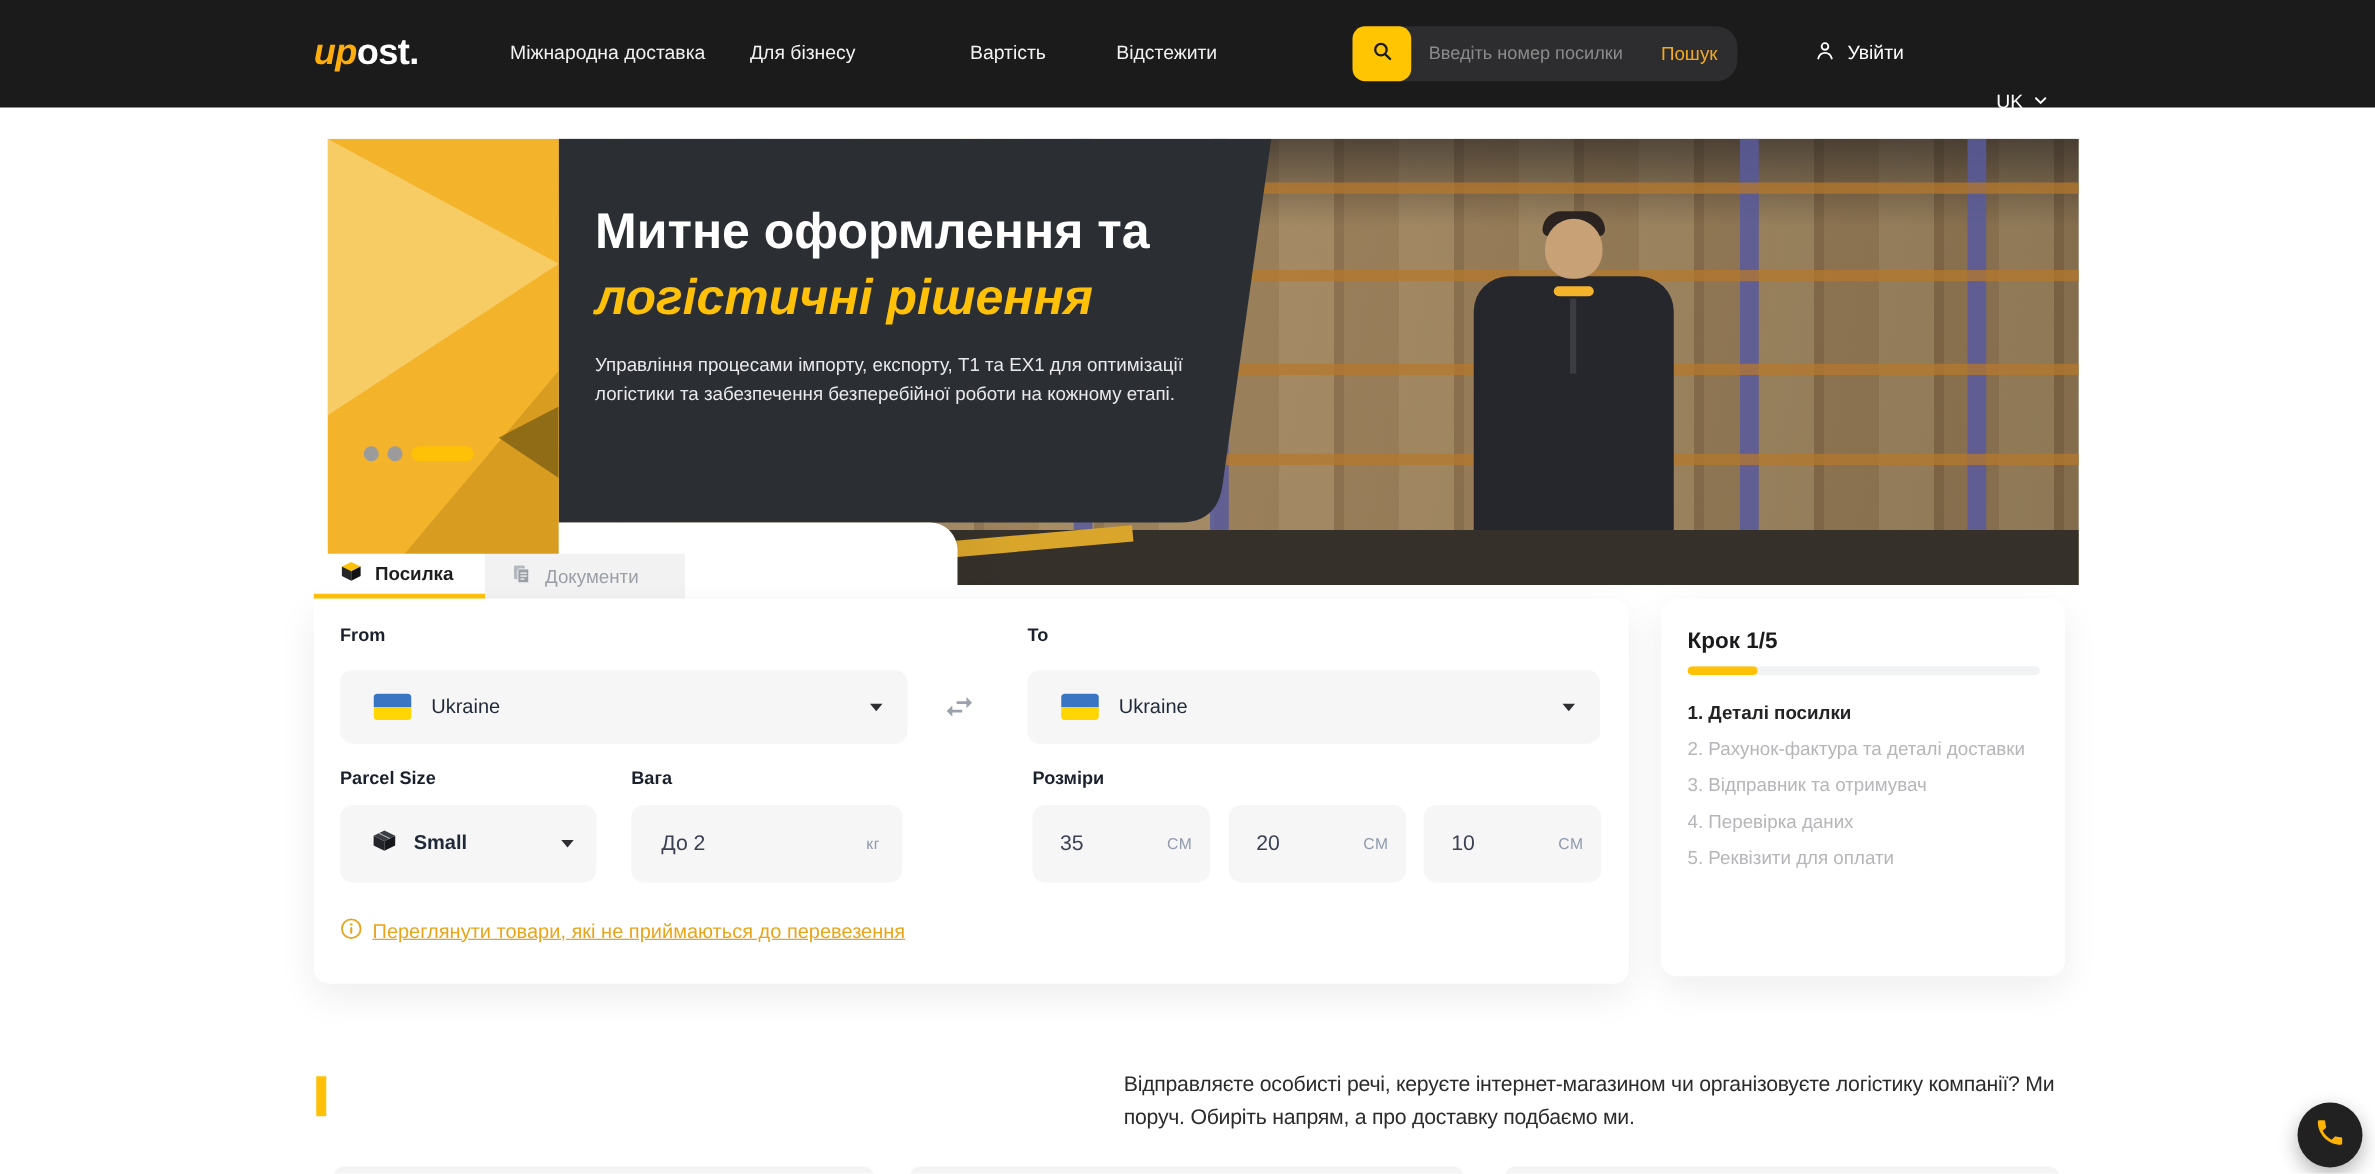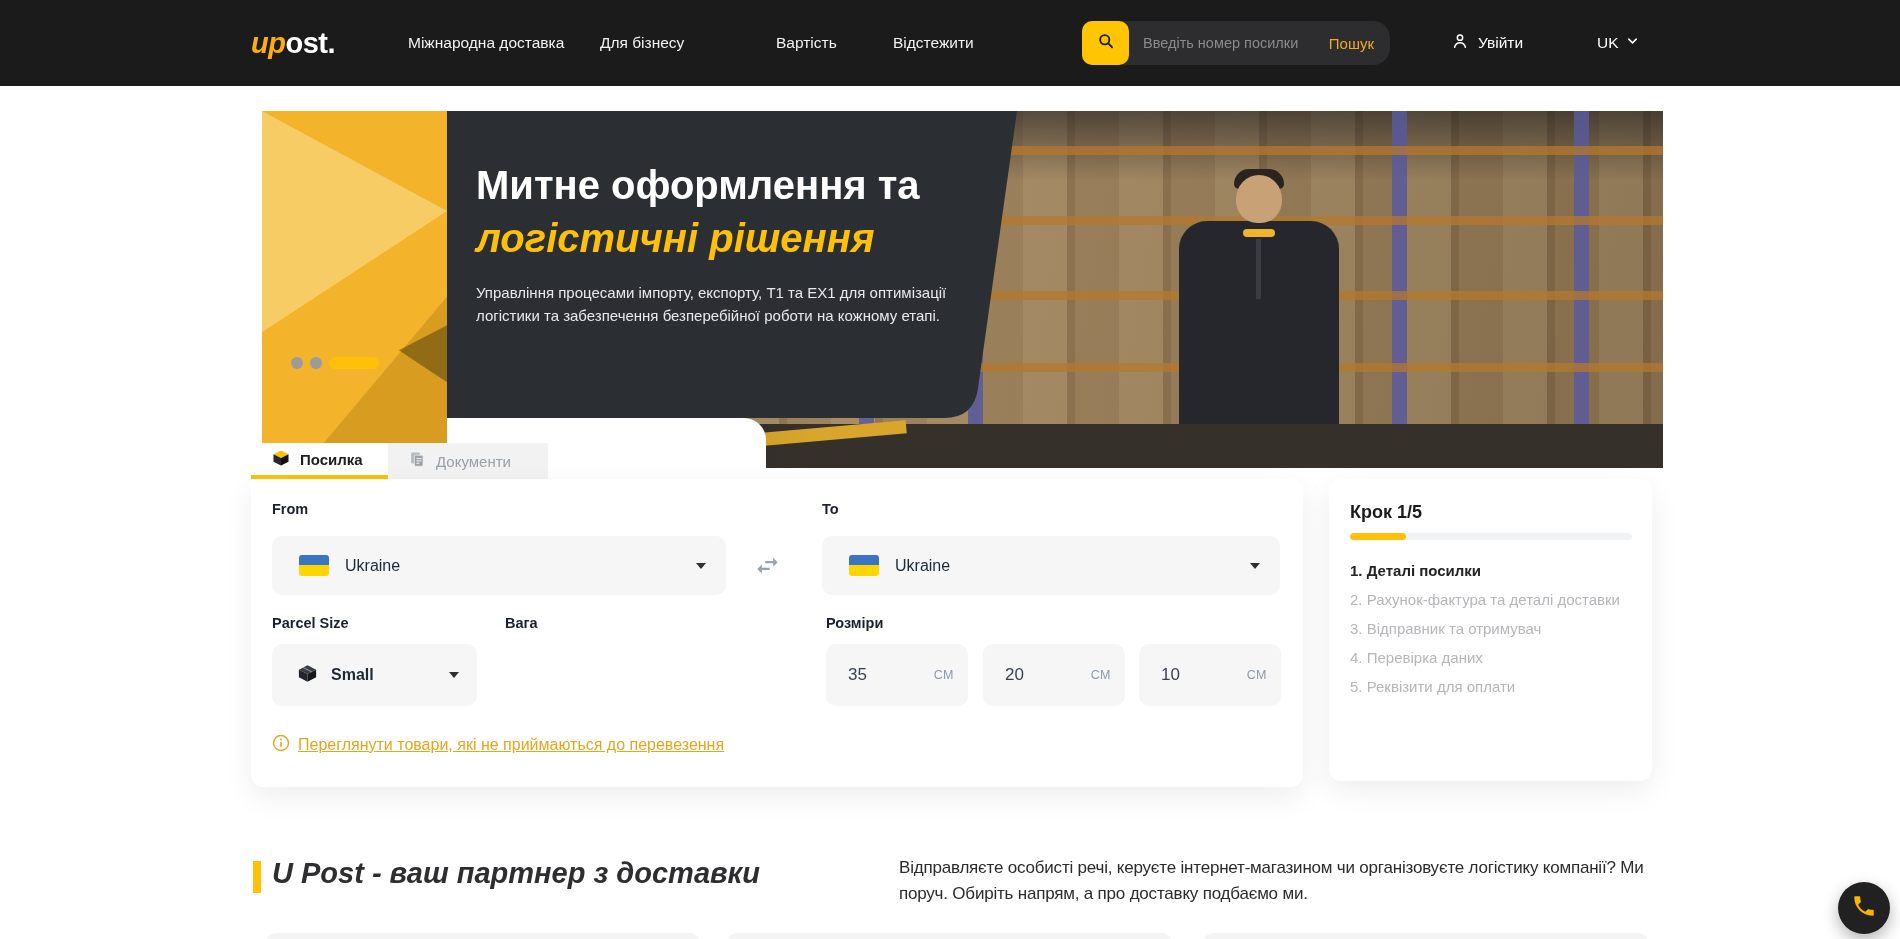--- a/index.html
+++ b/index.html
@@ -13,21 +13,21 @@
   .logo .accent { color:#ffad0a; font-style:italic; }
   .logo .rest { color:#ffffff; }
   .nav-item { color:#f2f2f2; font-size:15.5px; font-weight:500; text-decoration:none; cursor:pointer; }
   .nav-1 { left:408px; } .nav-2 { left:600px; } .nav-3 { left:776px; } .nav-4 { left:893px; }
   .search-wrap { left:1082px; width:308px; height:44px; background:#2d2d2f; border-radius:17px; display:flex; align-items:center; }
   .search-btn { width:47px; height:44px; background:#ffc402; border-radius:10px; display:flex; align-items:center; justify-content:center; cursor:pointer; flex:none; }
   .search-input { flex:1; min-width:0; background:transparent; border:none; outline:none; color:#cfcfcf; font-size:14.5px; padding:0 10px 0 14px; font-family:inherit; }
   .search-input::placeholder { color:#8b8b8b; }
   .search-go { color:#f2a922; font-size:15px; font-weight:500; padding-right:16px; cursor:pointer; white-space:nowrap; }
   .login { left:1450px; display:flex; align-items:center; gap:8px; color:#ffffff; font-size:15.5px; cursor:pointer; }
-  .lang { left:1597px; display:flex; align-items:flex-start; gap:6px; color:#ffffff; font-size:15.5px; cursor:pointer; }
+  .lang { left:1597px; display:flex; align-items:flex-start; gap:6px; color:#ffffff; font-size:15.5px; cursor:pointer;margin-top:40px; }
 
   
   .hero { position:absolute; left:262px; top:111px; width:1401px; height:357px; overflow:hidden; }
   .hero-photo { position:absolute; left:185px; right:0; top:0; bottom:0;
     background:
       linear-gradient(180deg, rgba(22,22,28,.55), rgba(22,22,28,0) 70px),
       repeating-linear-gradient(90deg, rgba(208,178,128,.45) 0 44px, rgba(158,126,84,.45) 44px 52px, rgba(186,153,106,.45) 52px 96px),
       linear-gradient(100deg, #97815f, #7a654a 55%, #564733); }
   .beam { position:absolute; left:0; right:0; height:9px; background:#b5782c; opacity:.75; }
   .upright { position:absolute; top:0; bottom:0; width:15px; background:#585a9e; opacity:.85; }
@@ -241,20 +241,24 @@
             <polygon points="3,8 12,12.5 12,20.5 3,16" fill="#23252a"></polygon>
             <polygon points="21,8 12,12.5 12,20.5 21,16" fill="#16171b"></polygon>
             <line x1="7.5" y1="5.8" x2="16.5" y2="10.3" stroke="#ffffff" stroke-width="0.9" opacity="0.6"></line>
           </svg>
       </span>
       <span class="field-text" style="font-weight:700;">Small</span>
       <span class="caret"></span>
     </div>
 
     <div class="f-label" style="left:254px; top:136px;">Вага</div>
+    <div class="field" style="left:254px; top:165px; width:217px; height:62px; padding:0 18px 0 24px;">
+      <input class="num-input" value="До 2" style="">
+      <span class="unit">кг</span>
+    </div>
 
     <div class="f-label" style="left:575px; top:136px;">Розміри</div>
     <div class="field" style="left:575px; top:165px; width:142px; height:62px; padding:0 14px 0 22px;">
       <input class="num-input" style="width: 48px;" value="35">
       <span class="unit up">см</span>
     </div>
     <div class="field" style="left:732px; top:165px; width:142px; height:62px; padding:0 14px 0 22px;">
       <input class="num-input" style="width: 48px;" value="20">
       <span class="unit up">см</span>
     </div>
@@ -283,21 +287,20 @@
     <ul class="steps">
       <li class="current">1. Деталі посилки</li>
       <li>2. Рахунок-фактура та деталі доставки</li>
       <li>3. Відправник та отримувач</li>
       <li>4. Перевірка даних</li>
       <li>5. Реквізити для оплати</li>
     </ul>
   </div>
 
   <div class="sec-bar"></div>
-  <h2 class="sec-heading">U Post - ваш партнер з доставки</h2>
   <p class="sec-desc">Відправляєте особисті речі, керуєте інтернет-магазином чи організовуєте логістику компанії? Ми поруч. Обиріть напрям, а про доставку подбаємо ми.</p>
 
   <div class="stub stub-1"></div>
   <div class="stub stub-2"></div>
   <div class="stub stub-3"></div>
 
   <div class="chat-btn">
     <span>
       <svg viewBox="0 0 24 24" width="26" height="26" fill="#ffb300">
           <path d="M6.62 10.79c1.44 2.83 3.76 5.14 6.59 6.59l2.2-2.2c.27-.27.67-.36 1.02-.24 1.12.37 2.33.57 3.57.57.55 0 1 .45 1 1V20c0 .55-.45 1-1 1-9.39 0-17-7.61-17-17 0-.55.45-1 1-1h3.5c.55 0 1 .45 1 1 0 1.25.2 2.45.57 3.57.11.35.03.74-.25 1.02l-2.2 2.2z"></path>

